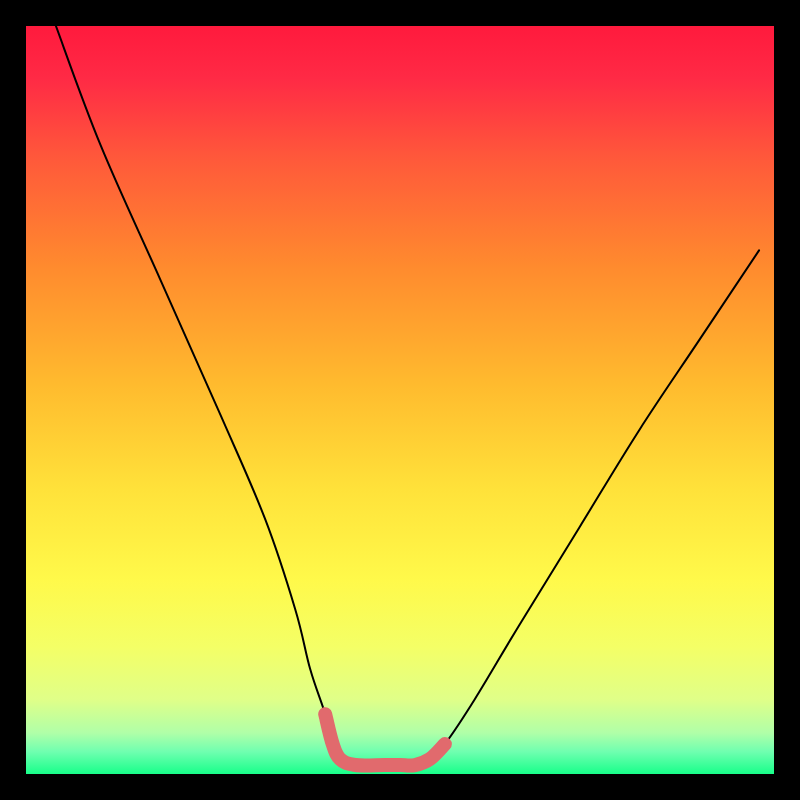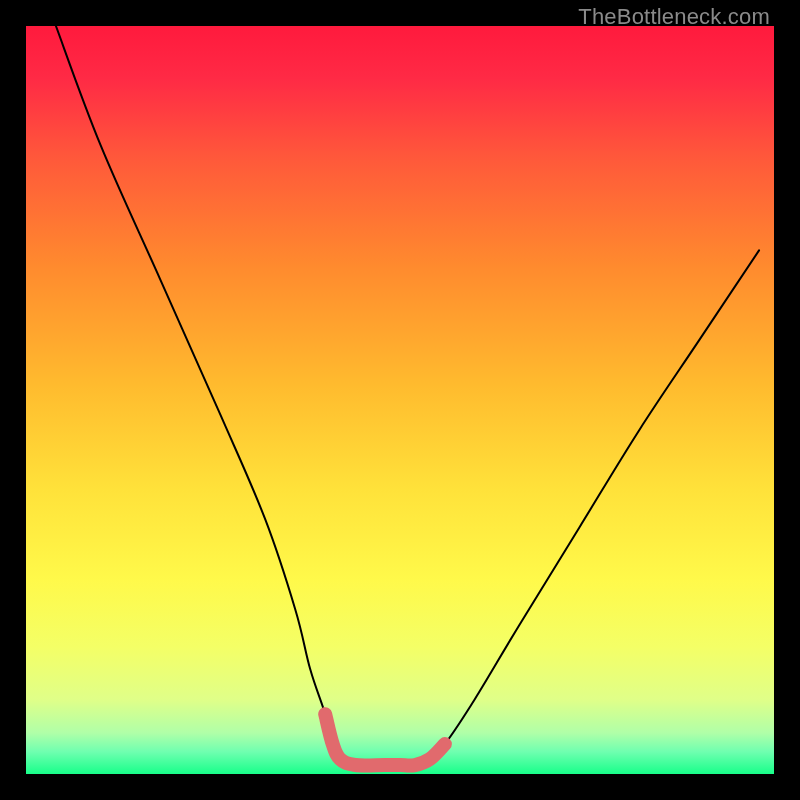--- a/index.html
+++ b/index.html
@@ -71,15 +71,14 @@
       <rect x="0" y="0" width="748" height="748" fill="url(#bgGrad)"></rect>
     </svg>
 
     <svg id="curves-svg" class="curves" viewBox="0 0 748 748" preserveAspectRatio="none">
       <path id="curve-path" d="M 29.92,0 C 37.998400000000004,21.54240000000001 55.9504,73.90240000000006 74.8,119.68000000000006 C 93.64959999999999,165.45760000000007 113.09759999999999,205.8496 134.64,254.32 C 156.1824,302.7904 175.6304,345.87520000000006 194.48000000000002,388.96000000000004 C 213.32960000000003,432.0448 225.89600000000002,458.67359999999996 239.36,493.67999999999995 C 252.824,528.6863999999999 261.2016,556.5120000000001 269.28,583.44 C 277.35839999999996,610.368 278.8544,624.4304 284.24,643.28 C 289.6256,662.1296 295.1608,674.6959999999999 299.2,688.16 C 303.2392,701.624 303.98720000000003,710.0016 306.68,718.08 C 309.3728,726.1584 310.1208,729.0008 314.15999999999997,733.04 C 318.19919999999996,737.0791999999999 321.0416,739.1736 329.12,740.52 C 337.1984,741.8664 350.9616,740.52 359.03999999999996,740.52 C 367.11839999999995,740.52 368.6144,740.52 374,740.52 C 379.3856,740.52 383.5744,741.8664 388.96000000000004,740.52 C 394.34560000000005,739.1736 398.5344,737.0791999999999 403.92,733.04 C 409.3056,729.0008 410.80160000000006,728.8512000000001 418.88000000000005,718.08 C 426.95840000000004,707.3088 435.336,694.7424000000001 448.8,673.2 C 462.264,651.6576 474.8304,629.3672 493.68,598.4 C 512.5296,567.4327999999999 531.9775999999999,536.1664 553.52,501.15999999999997 C 575.0624,466.1536 591.8176,437.5799999999999 613.36,403.91999999999996 C 634.9024000000001,370.26 651.6576,346.47360000000003 673.2,314.16 C 694.7424000000001,281.8464 722.2687999999999,240.55679999999998 733.04,224.39999999999998" fill="none" stroke="#000000" stroke-width="2" stroke-linecap="round" stroke-linejoin="round"></path>
       <path id="marker-path" d="M 299.2,688.16 C 300.5464,693.5456 303.98720000000003,710.0016 306.68,718.08 C 309.3728,726.1584 310.1208,729.27008 314.15999999999997,733.04 C 318.19919999999996,736.8099199999999 321.0416,737.94688 329.12,739.024 C 337.1984,740.10112 350.9616,739.024 359.03999999999996,739.024 C 367.11839999999995,739.024 368.6144,739.024 374,739.024 C 379.3856,739.024 383.5744,740.10112 388.96000000000004,739.024 C 394.34560000000005,737.94688 398.5344,736.8099199999999 403.92,733.04 C 409.3056,729.27008 416.1872,720.7728000000001 418.88000000000005,718.08" fill="none" stroke="#e16a6d" stroke-width="14" stroke-linecap="round" stroke-linejoin="round"></path>
     </svg>
 
   </div>
 
-  <div class="watermark">TheBottleneck.com</div>
 
 </div>
 
 </body></html>

